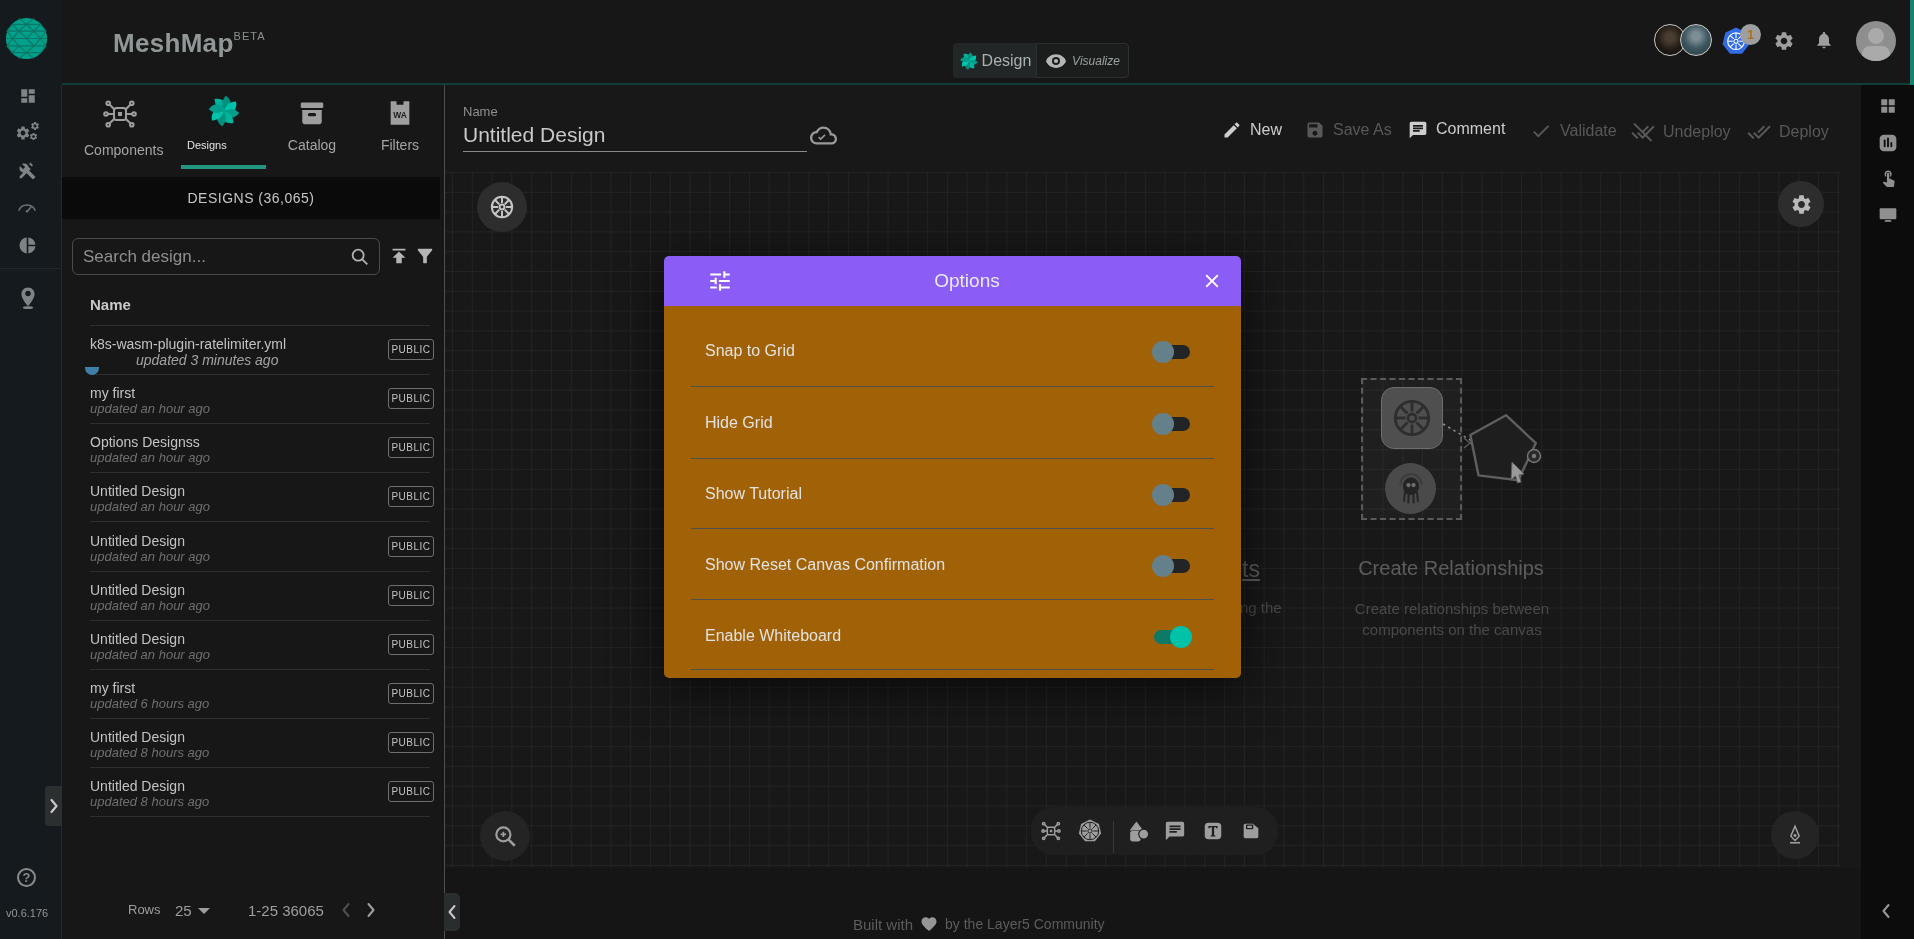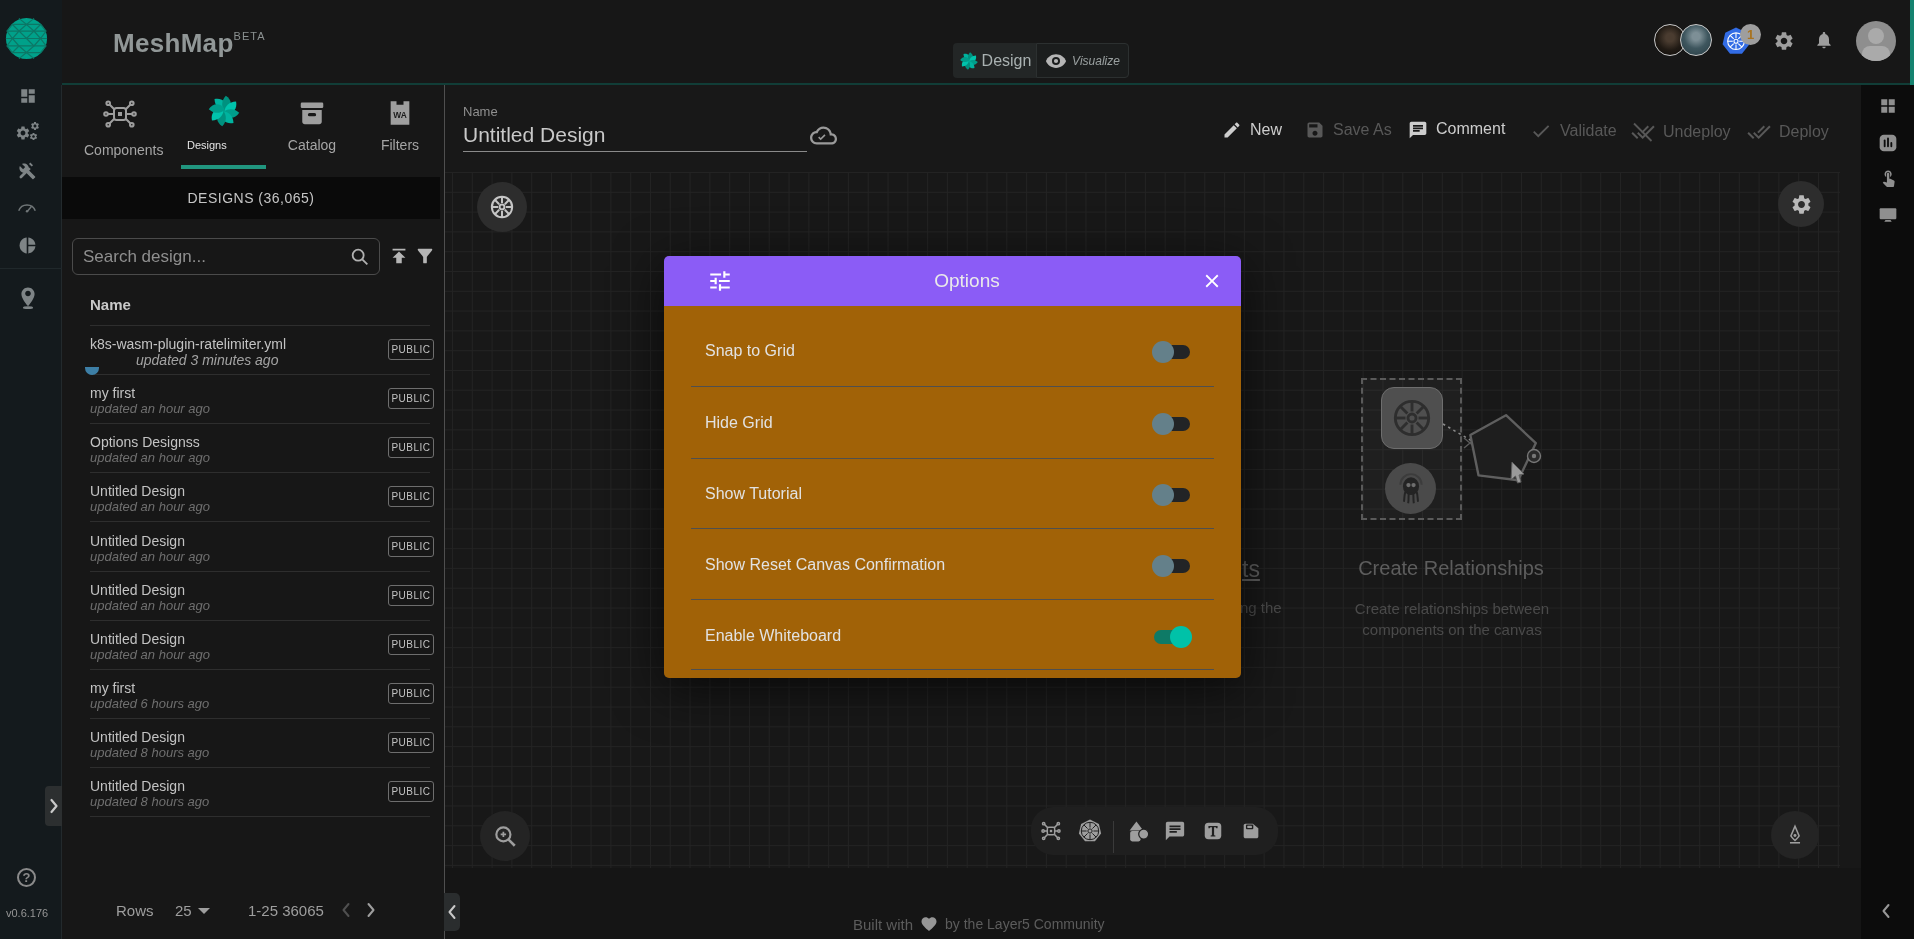--- a/index.html
+++ b/index.html
@@ -264,21 +264,21 @@
       <div class="abs" style="left:90px;top:745.2px;font-size:13px;font-style:italic;color:#6f6f6f;">updated 8 hours ago</div>
       <div class="abs" style="left:388px;top:732.2px;width:46px;height:21px;border:1px solid #6e6e6e;border-radius:3px;display:flex;align-items:center;justify-content:center;font-size:10px;letter-spacing:0.5px;color:#c3c3c3;">PUBLIC</div>
       <div class="abs" style="left:90px;top:767.2px;width:340px;height:1px;background:#2e2e2e;"></div>
       <div class="abs" style="left:90px;top:778.3499999999999px;font-size:14px;color:#c3c3c3;">Untitled Design</div>
       <div class="abs" style="left:90px;top:794.3499999999999px;font-size:13px;font-style:italic;color:#6f6f6f;">updated 8 hours ago</div>
       <div class="abs" style="left:388px;top:781.3499999999999px;width:46px;height:21px;border:1px solid #6e6e6e;border-radius:3px;display:flex;align-items:center;justify-content:center;font-size:10px;letter-spacing:0.5px;color:#c3c3c3;">PUBLIC</div>
       <div class="abs" style="left:90px;top:816.3499999999999px;width:340px;height:1px;background:#2e2e2e;"></div>
       <div class="abs" style="left:85px;top:367px;width:14px;height:8px;border-radius:0 0 7px 7px;background:#3d7fa6;"></div>
     </div>
 
-  <div class="abs" style="left:116px;top:902px;font-size:15px;color:#9e9e9e;">Rows</div>
+  <div class="abs" style="left:128px;top:902px;font-size:13px;color:#9e9e9e;">Rows</div>
   <div class="abs" style="left:175px;top:902px;font-size:15px;color:#9e9e9e;">25</div>
   <div class="abs" style="left:198px;top:908px;width:0;height:0;border-left:6px solid transparent;border-right:6px solid transparent;border-top:6px solid #9e9e9e;"></div>
   <div class="abs" style="left:248px;top:902px;font-size:15px;color:#9e9e9e;">1-25 36065</div>
   <div class="abs" style="left:341px;top:902px;">
       <svg class="ic" width="10" height="16" viewBox="0 0 10 16">
         <path d="M7.5 2 L2.5 8 L7.5 14" fill="none" stroke="#4f4f4f" stroke-width="2" stroke-linecap="round" stroke-linejoin="round"></path>
       </svg>
     </div>
   <div class="abs" style="left:366px;top:902px;">
       <svg class="ic" width="10" height="16" viewBox="0 0 10 16">

